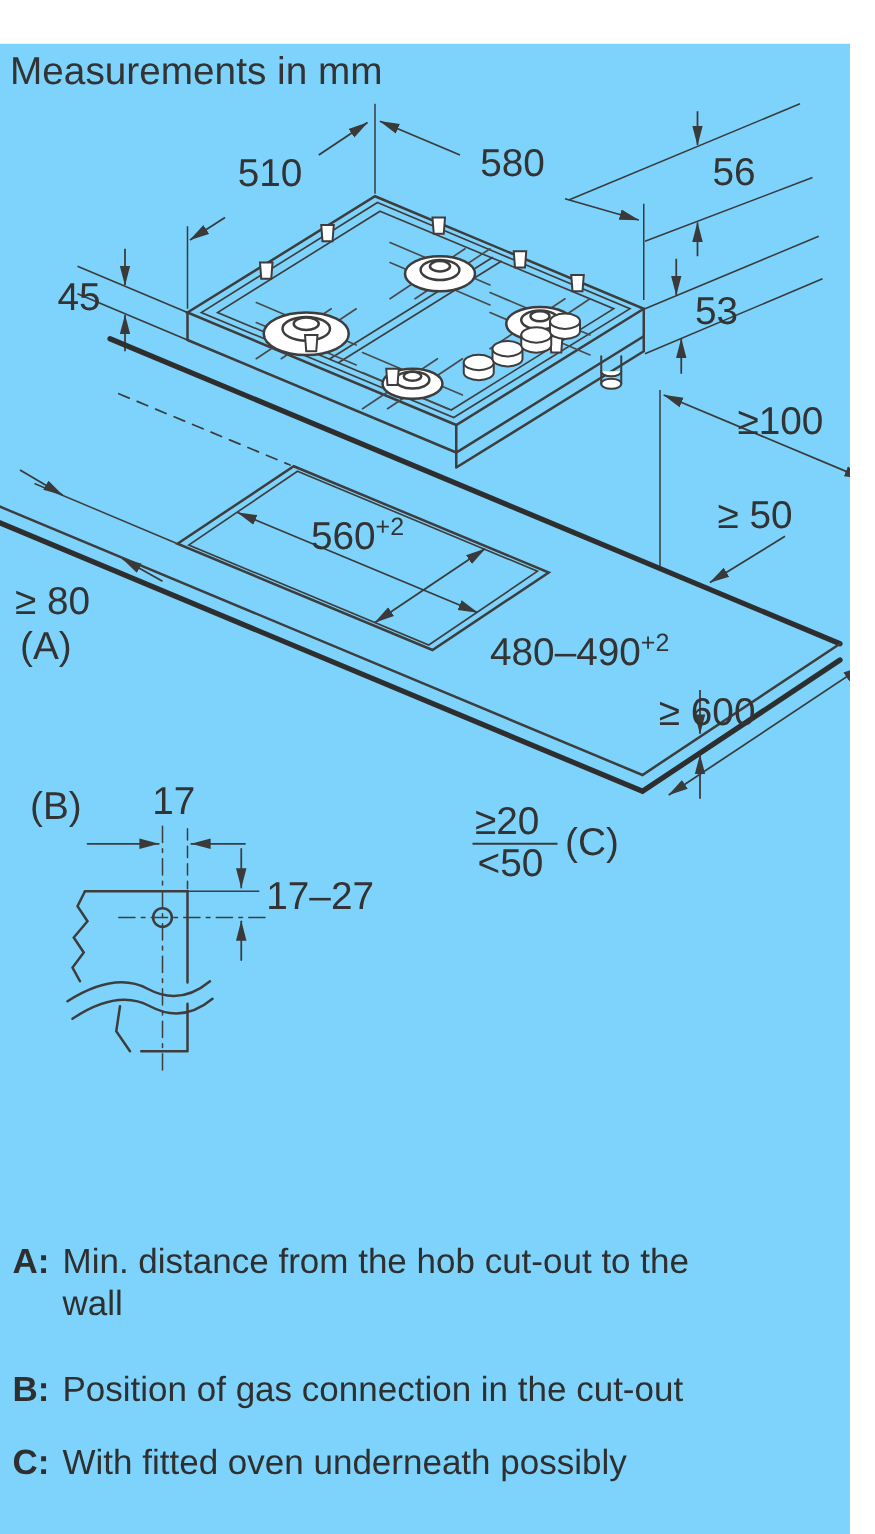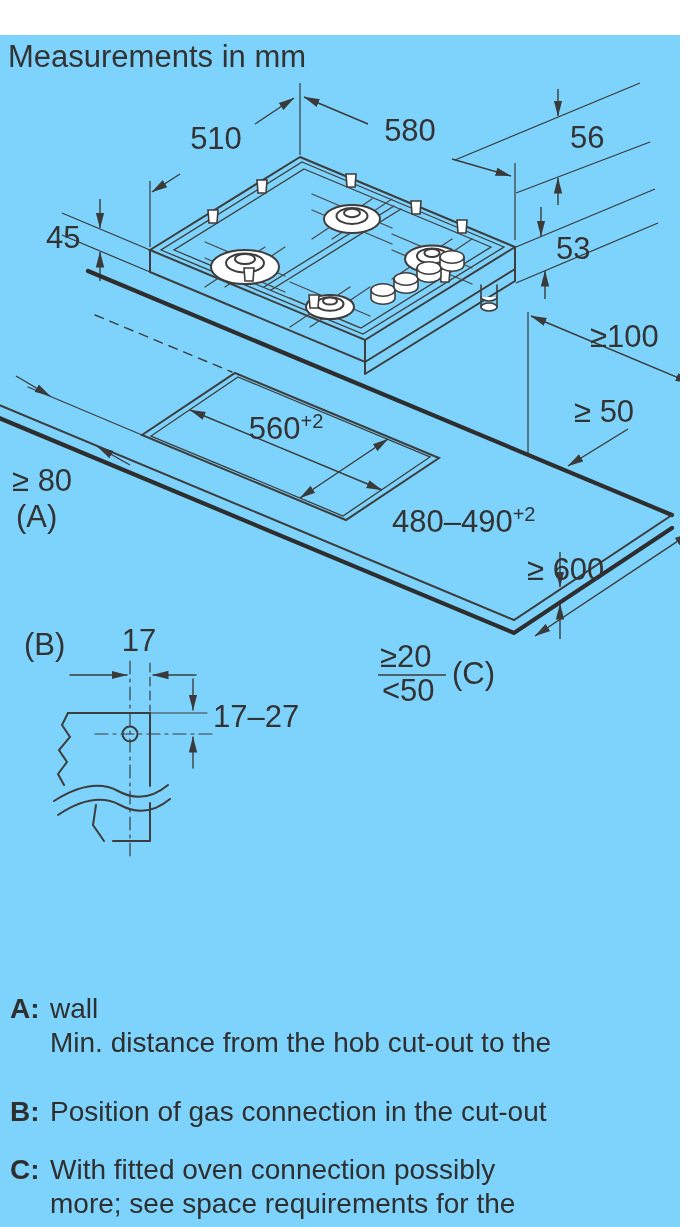--- a/index.html
+++ b/index.html
@@ -215,34 +215,33 @@
   </g>
   <text x="24" y="620" font-size="31">(B)</text>
   <text x="139" y="616" font-size="31" text-anchor="middle">17</text>
   <text x="213" y="692" font-size="31">17–27</text>
 </svg>
 
 <div class="legend">
   <div class="legend-entry" style="top:957px">
     <span class="legend-key">A:</span>
     <div class="legend-lines">
+      <div>Min. distance from the hob cut-out to the</div>
       <div>wall</div>
-      <div>Min. distance from the hob cut-out to the</div>
     </div>
   </div>
   <div class="legend-entry" style="top:1060px">
     <span class="legend-key">B:</span>
     <div class="legend-lines">
       <div>Position of gas connection in the cut-out</div>
     </div>
   </div>
   <div class="legend-entry" style="top:1118px">
     <span class="legend-key">C:</span>
     <div class="legend-lines">
-      <div>With fitted oven connection possibly</div>
-      <div>more; see space requirements for the</div>
+      <div>With fitted oven underneath possibly</div>
     </div>
   </div>
 </div>
 
 <div id="bottom-bar"></div>
 
 </div>
 
 </body></html>

